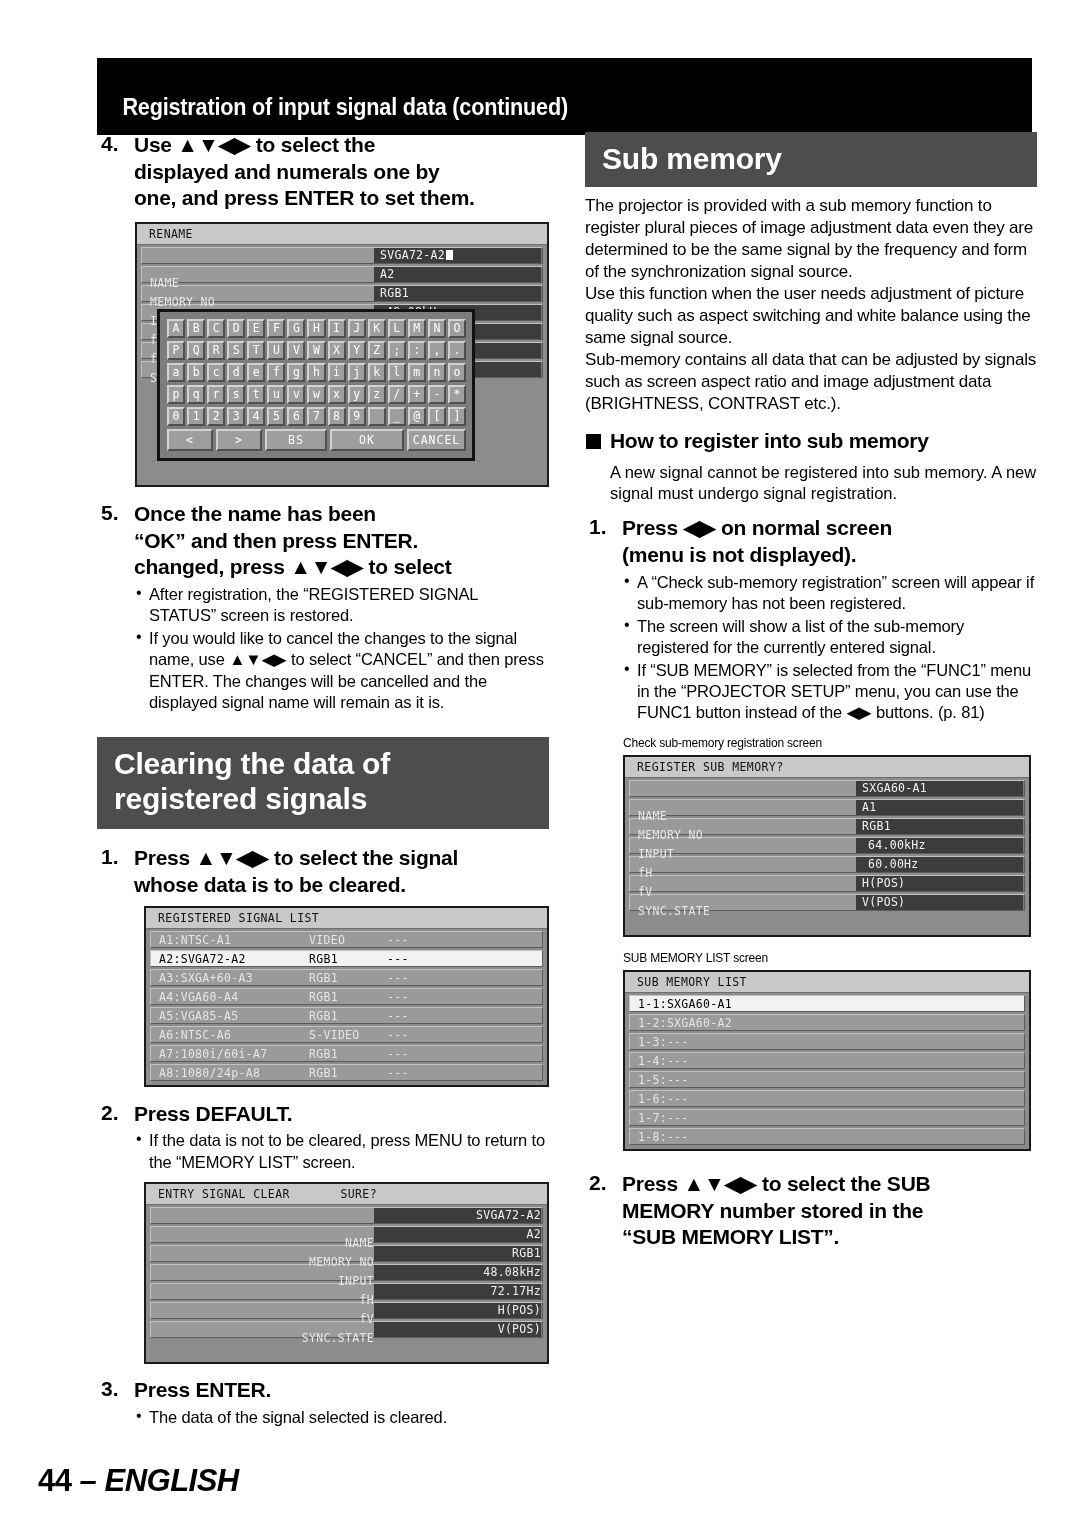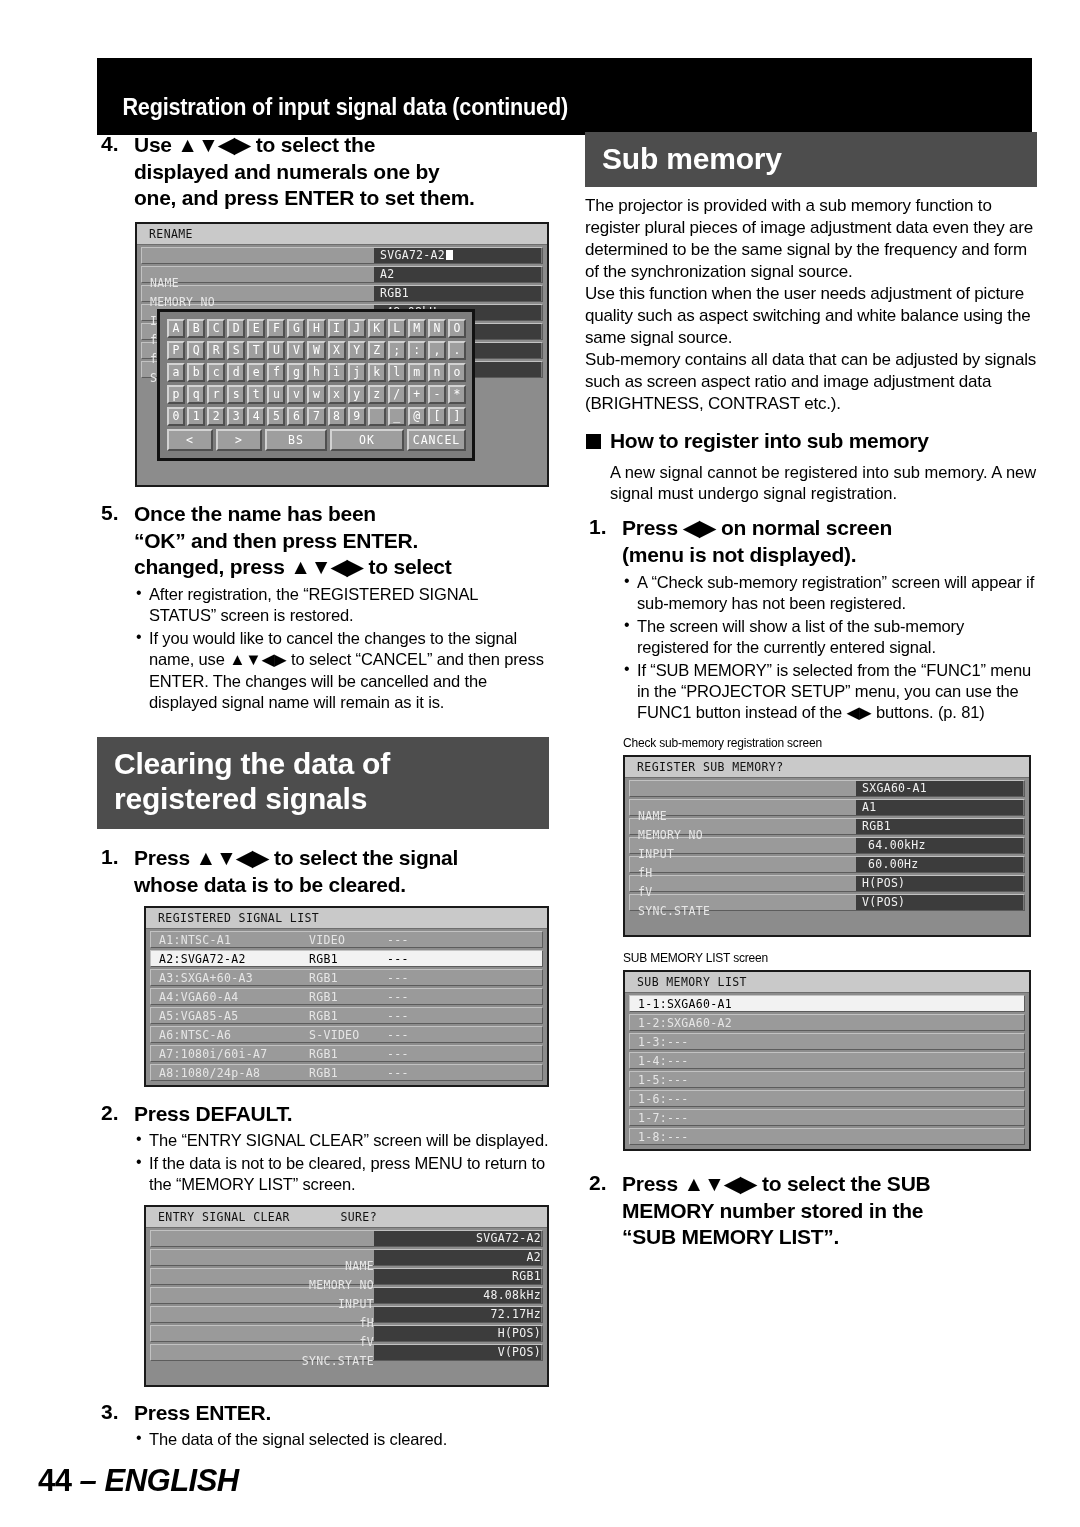--- a/index.html
+++ b/index.html
@@ -429,21 +429,20 @@
           <span class="c3">---</span>
         </div>
       </div>
     </div>
 
     <div class="step" style="margin-top:14px;">
       <div class="step-num">2.</div>
       <div class="step-body">
         <div class="step-head">Press DEFAULT.</div>
         <ul class="bullets">
-          <li>The “ENTRY SIGNAL CLEAR” screen will be displayed.</li>
           <li>If the data is not to be cleared, press MENU to return to the “MEMORY LIST” screen.</li>
         </ul>
       </div>
     </div>
 
     <div class="osd" style="margin:8px 0 0 47px; width:405px;text-align:right;">
       <div class="osd-title">
         <span>ENTRY SIGNAL CLEAR</span>
         <span class="right">SURE?</span>
       </div>

